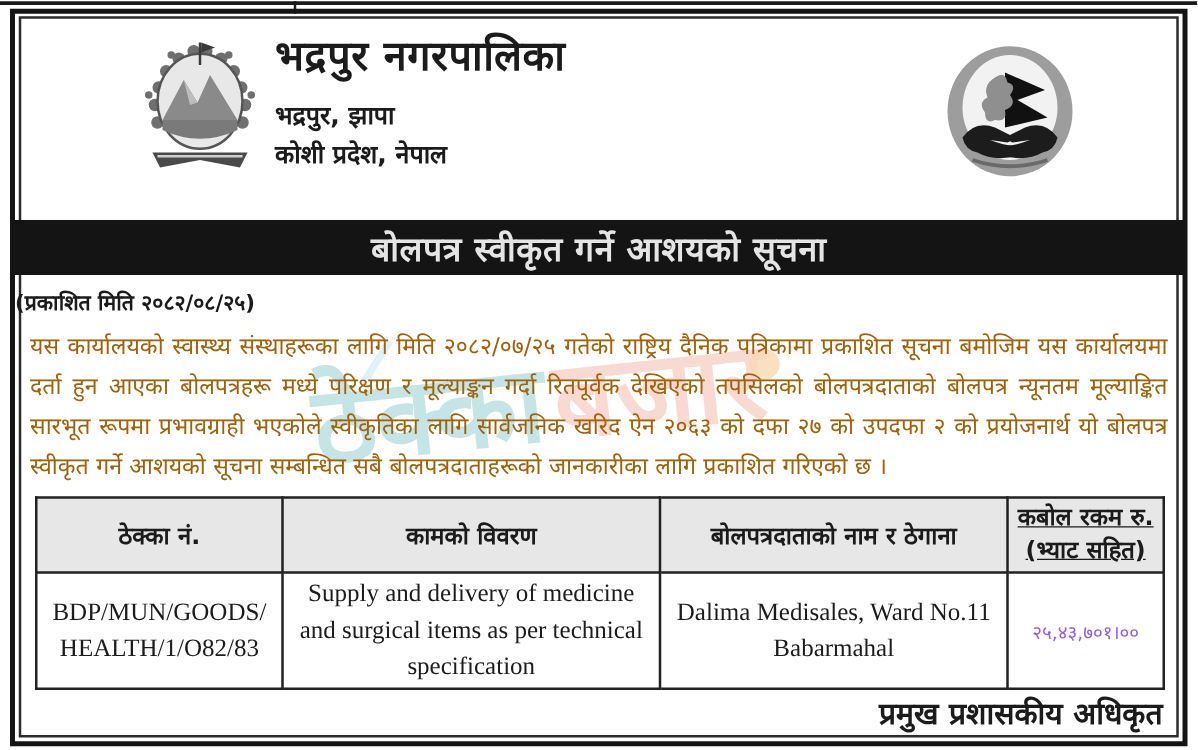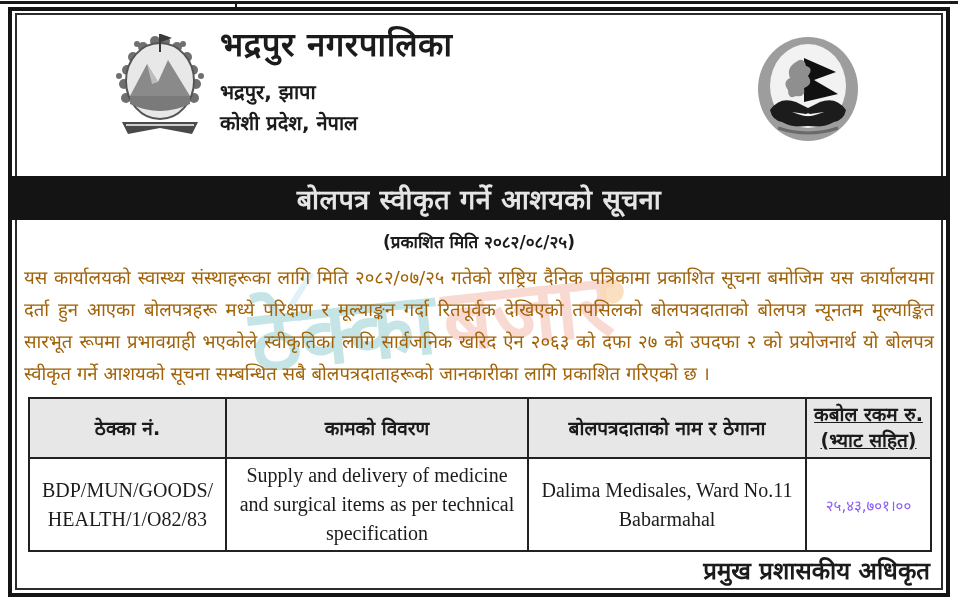--- a/index.html
+++ b/index.html
@@ -24,22 +24,22 @@
   .logo-left{position:absolute;left:102px;top:26px;width:116px;height:118px;}
   .logo-right{position:absolute;left:752px;top:32px;width:112px;height:114px;}
 
   
   .banner{
     position:absolute;left:11px;right:11px;top:176px;height:44px;background:#141414;
     color:#e5e5e5;display:flex;align-items:center;justify-content:center;
     font-size:27px;font-weight:bold;letter-spacing:.5px;
   }
   .published-date{
-    position:absolute;left:0;right:0;top:230px;text-align:center;
-    font-size:17px;font-weight:bold;
+    position:absolute;left:0;right:0;top:230px;text-align:left;
+    font-size:17px;font-weight:bold;padding-left:12px;
   }
 
   
   .watermark{position:absolute;left:250px;top:255px;width:470px;height:130px;z-index:0;
     transform:rotate(-6deg);opacity:.40;pointer-events:none;}
   .wm-a{font-size:86px;font-weight:bold;color:#6fbec2;}
   .wm-b{font-size:86px;font-weight:bold;color:#f0a493;margin-left:8px;}
   .wm-stroke{position:absolute;left:52px;top:-4px;width:6px;height:40px;background:#9fd4ef;transform:rotate(38deg);opacity:.8;}
   .wm-dot{position:absolute;left:352px;top:38px;width:24px;height:24px;border-radius:50%;background:#f2a24a;opacity:.85;}
 

